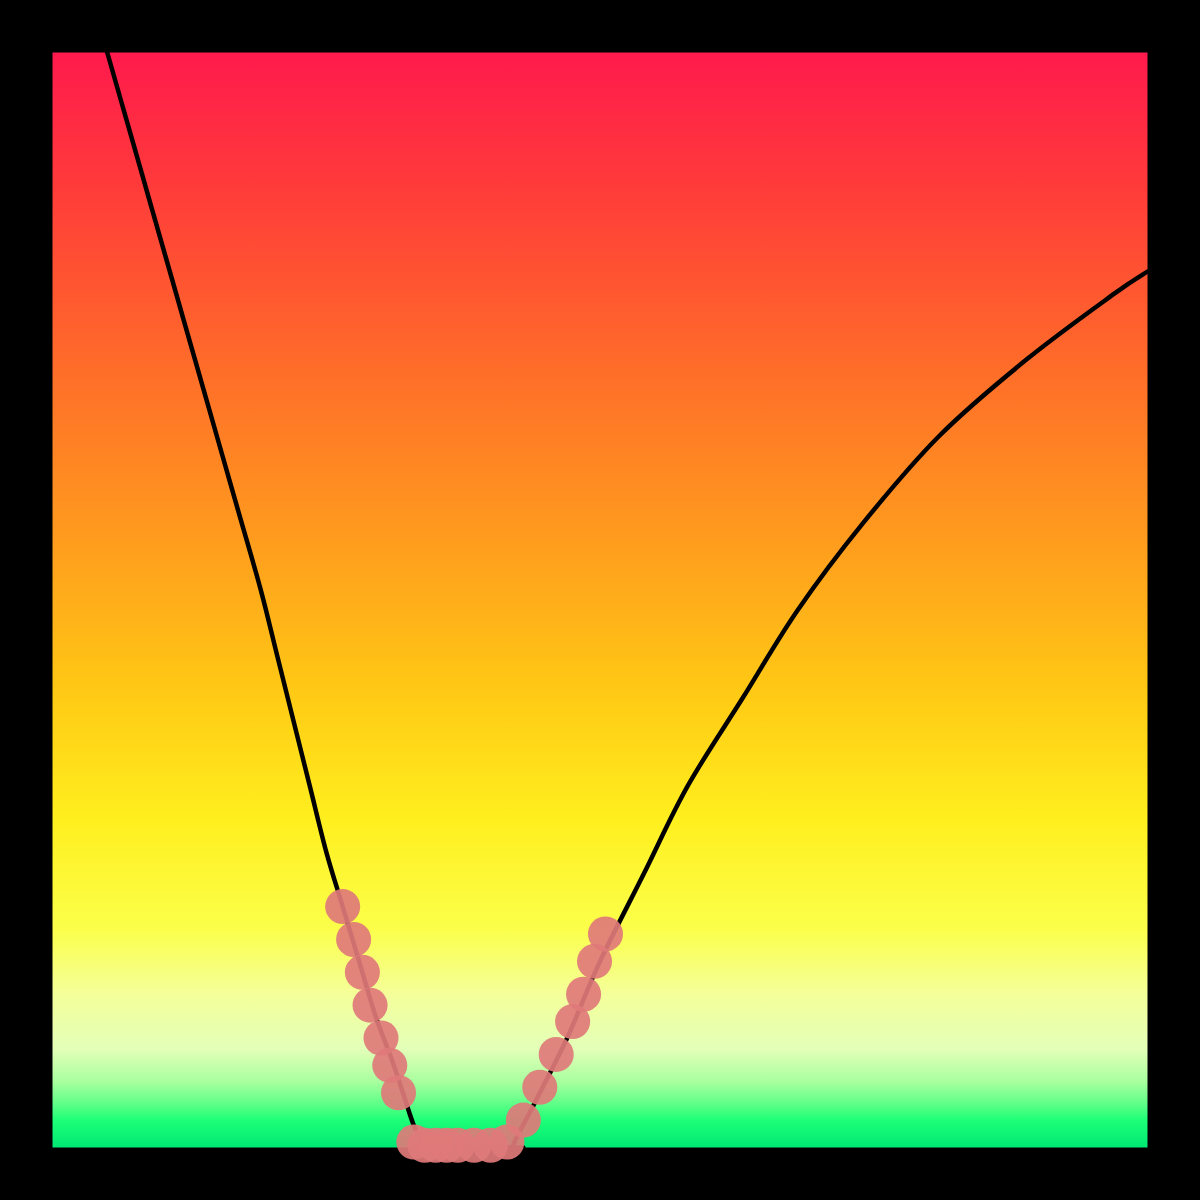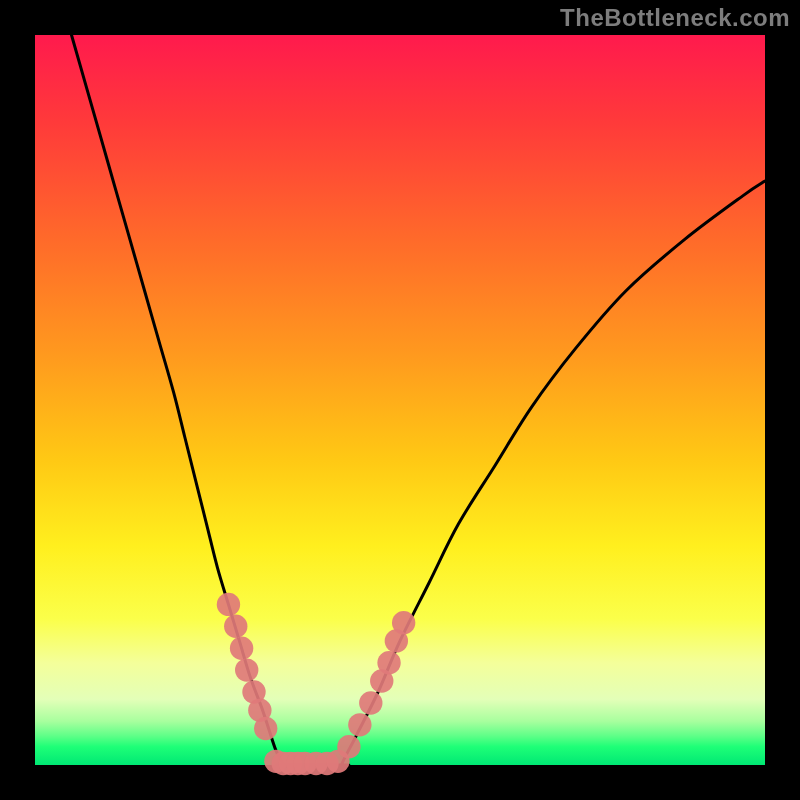--- a/index.html
+++ b/index.html
@@ -29,21 +29,20 @@
   svg {
     position: absolute;
     top: 0;
     left: 0;
   }
 </style>
 </head>
 <body>
 
 <div class="container">
-  <div class="watermark">TheBottleneck.com</div>
   <svg id="chart-svg" width="800" height="800" viewBox="0 0 800 800">
       <defs>
         <linearGradient id="bg-grad" x1="0" y1="0" x2="0" y2="1">
           <stop offset="0%" stop-color="#ff1a4d"></stop>
           <stop offset="12%" stop-color="#ff3a3a"></stop>
           <stop offset="28%" stop-color="#ff6a2a"></stop>
           <stop offset="44%" stop-color="#ff9a1e"></stop>
           <stop offset="58%" stop-color="#ffc814"></stop>
           <stop offset="70%" stop-color="#ffef1e"></stop>
           <stop offset="80%" stop-color="#fbff4a"></stop>

